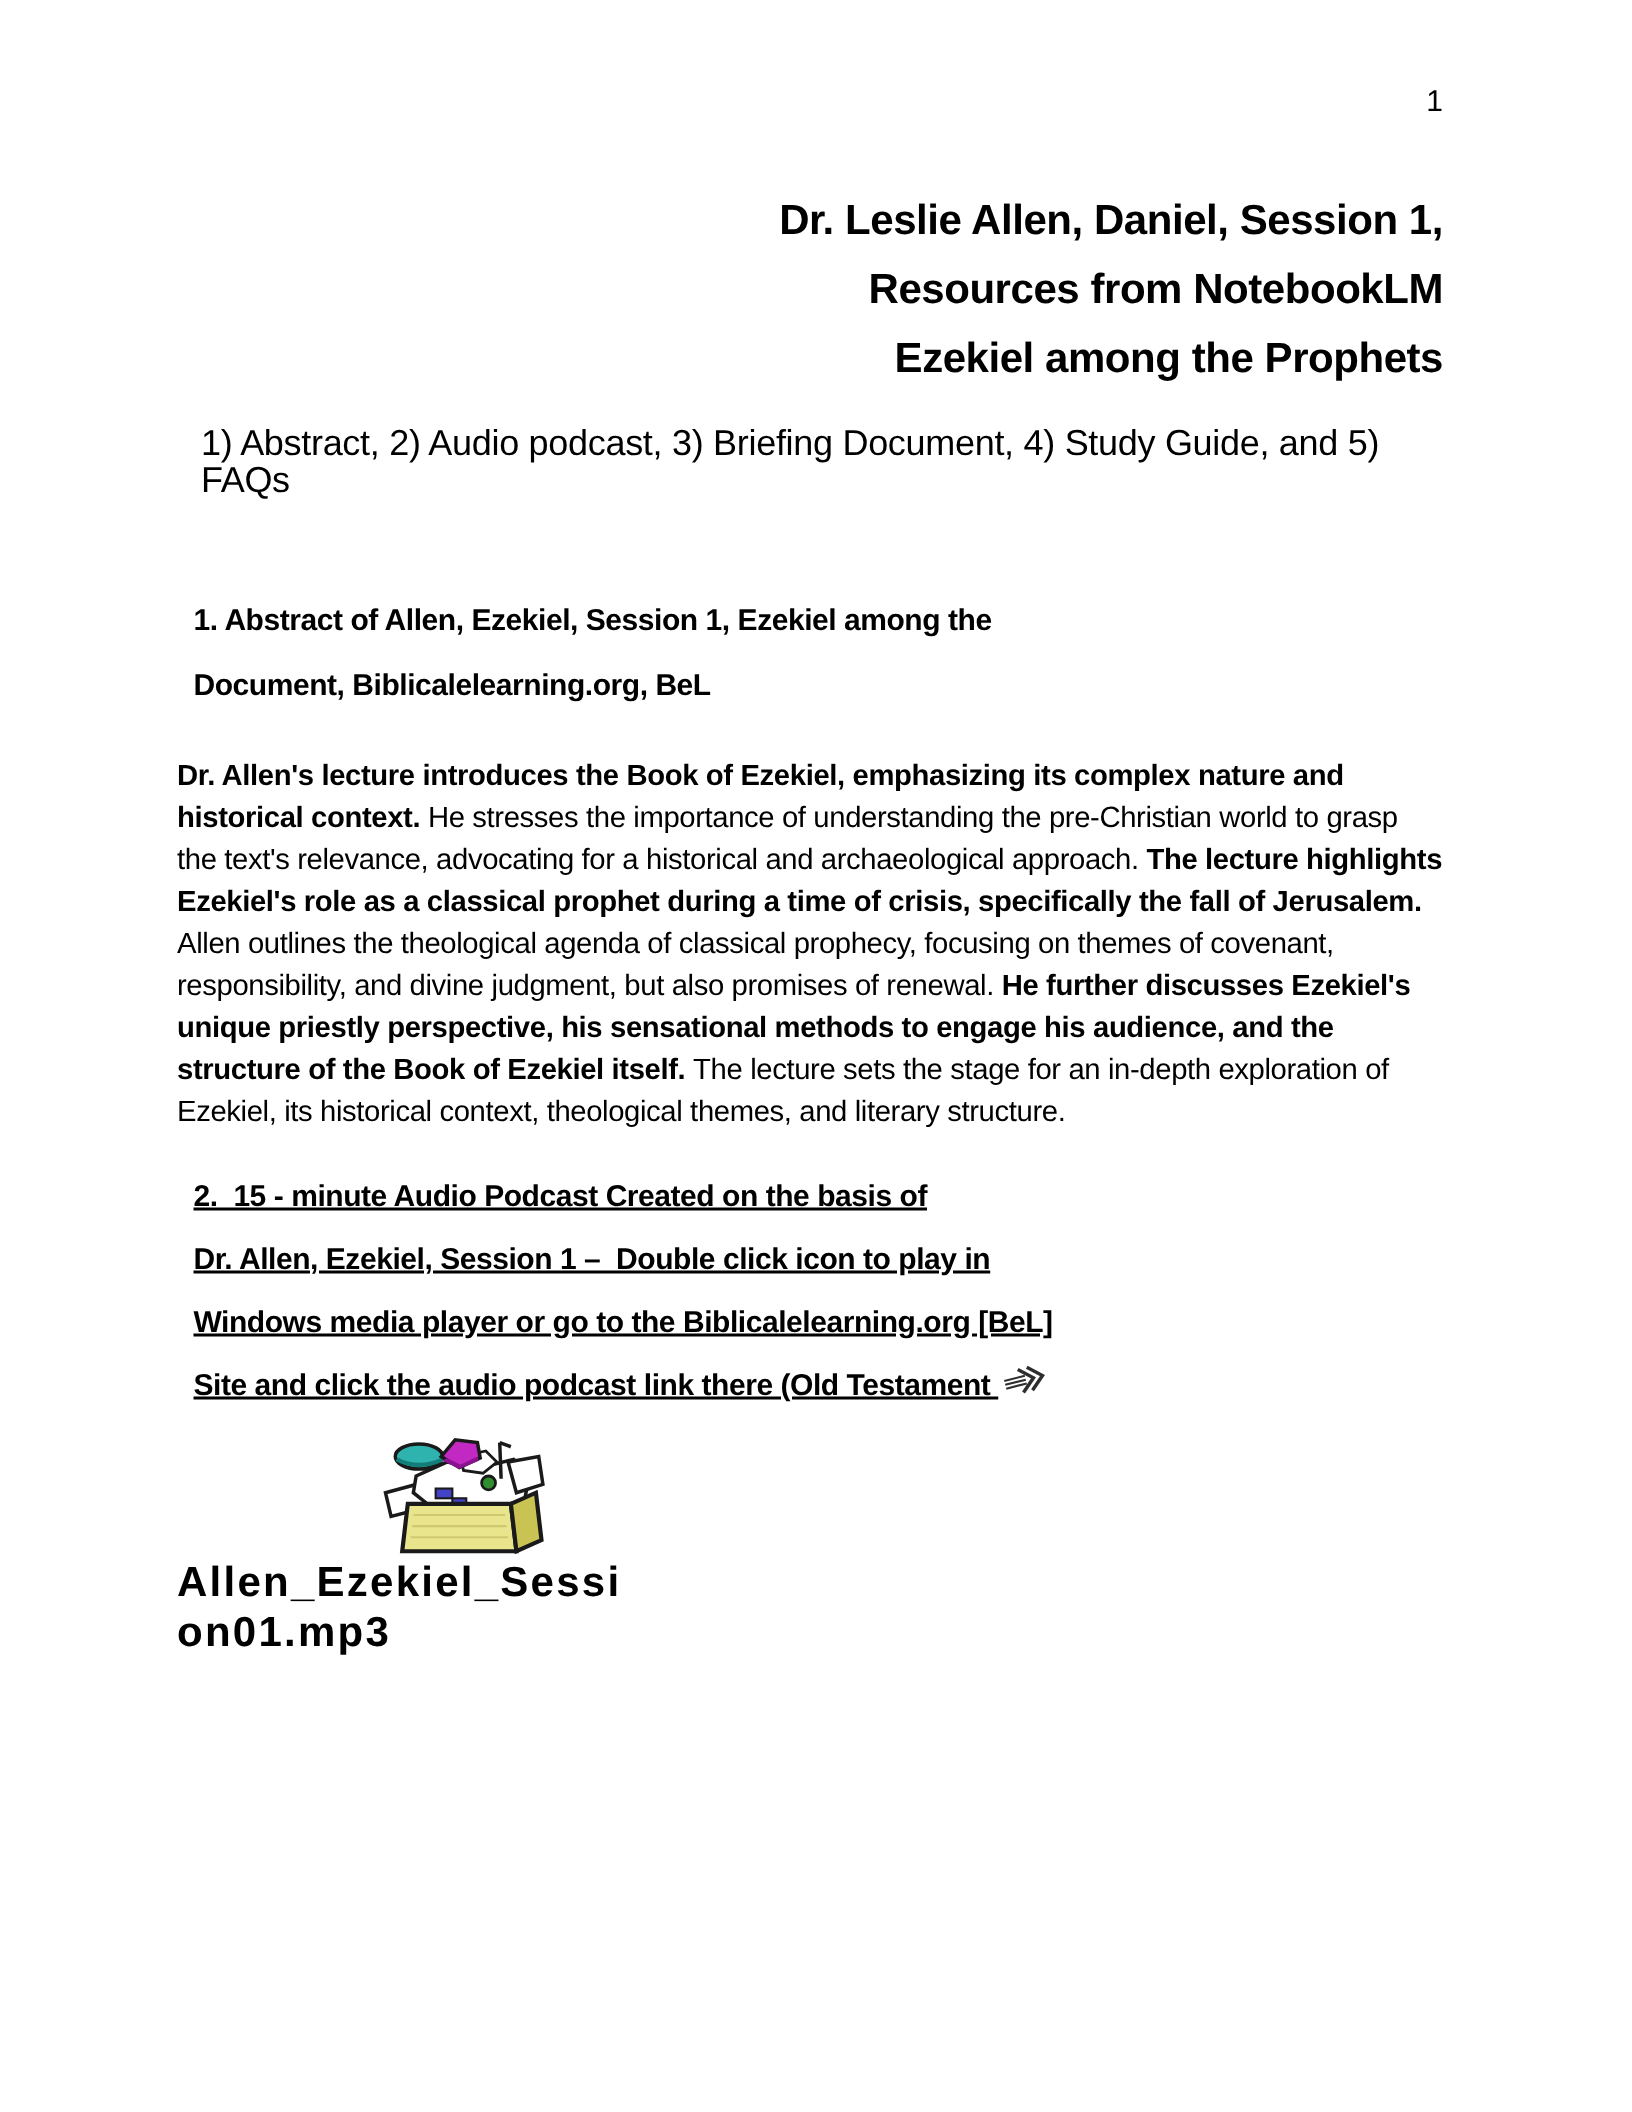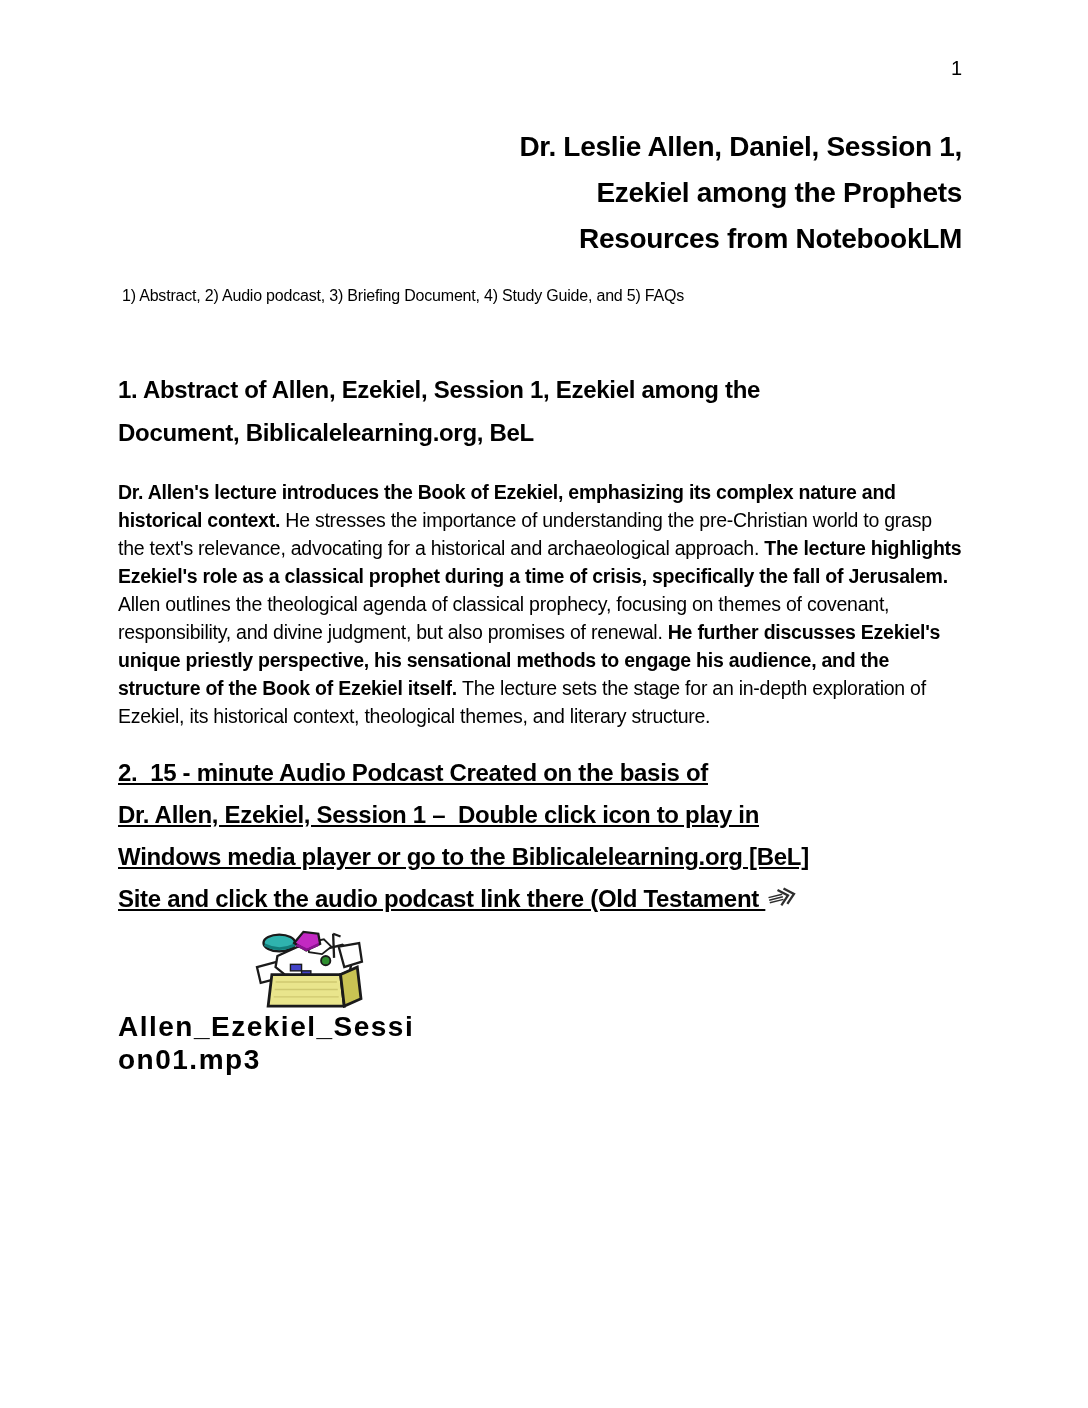--- a/index.html
+++ b/index.html
@@ -24,30 +24,30 @@
   .doc-title {
     margin: 44px 0 0 0;
     text-align: right;
     font-size: 28px;
     font-weight: bold;
     line-height: 46px;
     letter-spacing: -0.3px;
   }
 
   .subtitle {
-    margin: 21px 0 0 4px;
-    font-size: 16px;
+    margin: 21px 0 0 16px;
+    font-size: 24px;
     line-height: 25px;
     letter-spacing: -0.2px;
     white-space: pre-wrap;
   }
 
   .section-heading {
-    margin: 0;
-    font-size: 24px;
+    margin: 11px;
+    font-size: 20px;
     font-weight: bold;
     line-height: 43px;
     letter-spacing: -0.3px;
     white-space: pre-wrap;
   }
   .heading-1 { margin-top: 60px; }
   .heading-2 { margin-top: 22px; line-height: 42px; text-decoration: underline; }
 
   .body-text {
     margin: 24px 0 0 0;
@@ -80,22 +80,22 @@
 </head>
 <body>
 
 <div class="page">
   <div class="content">
 
     <div class="page-number">1</div>
 
     <div class="doc-title">
         <div class="tline">Dr. Leslie Allen, Daniel, Session 1,</div>
+        <div class="tline">Resources from NotebookLM</div>
         <div class="tline">Ezekiel among the Prophets</div>
-        <div class="tline">Resources from NotebookLM</div>
       </div>
 
     <p class="subtitle">1) Abstract, 2) Audio podcast, 3) Briefing Document, 4) Study Guide, and 5) FAQs</p>
 
     <h2 class="section-heading heading-1"><div class="tline">1. Abstract of Allen, Ezekiel, Session 1, Ezekiel among the</div><div class="tline">Document, Biblicalelearning.org, BeL</div></h2>
 
     <p class="body-text"><span class="seg b">Dr. Allen's lecture introduces the Book of Ezekiel, emphasizing its complex nature and historical context. </span><span class="seg">He stresses the importance of understanding the pre-Christian world to grasp the text's relevance, advocating for a historical and archaeological approach. </span><span class="seg b">The lecture highlights Ezekiel's role as a classical prophet during a time of crisis, specifically the fall of Jerusalem. </span><span class="seg">Allen outlines the theological agenda of classical prophecy, focusing on themes of covenant, responsibility, and divine judgment, but also promises of renewal. </span><span class="seg b">He further discusses Ezekiel's unique priestly perspective, his sensational methods to engage his audience, and the structure of the Book of Ezekiel itself. </span><span class="seg">The lecture sets the stage for an in-depth exploration of Ezekiel, its historical context, theological themes, and literary structure.</span></p>
 
     <h2 class="section-heading heading-2"><div class="tline">2.  15 - minute Audio Podcast Created on the basis of</div><div class="tline">Dr. Allen, Ezekiel, Session 1 –  Double click icon to play in</div><div class="tline">Windows media player or go to the Biblicalelearning.org [BeL]</div><div class="tline">Site and click the audio podcast link there (Old Testament <span class="arrow-icon"><svg width="30" height="24" viewBox="0 0 34 24">
               <g fill="none" transform="rotate(-14 17 12)">

